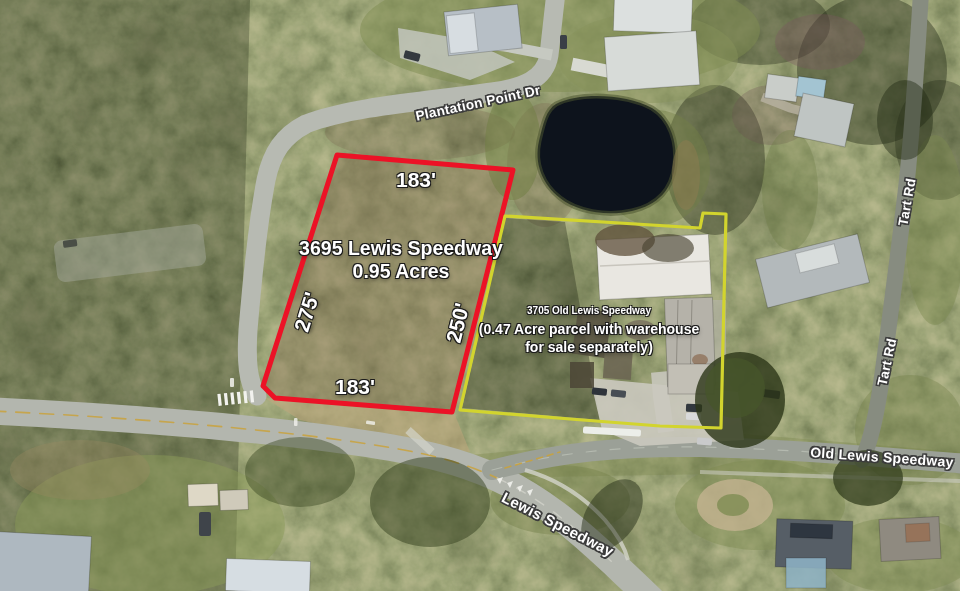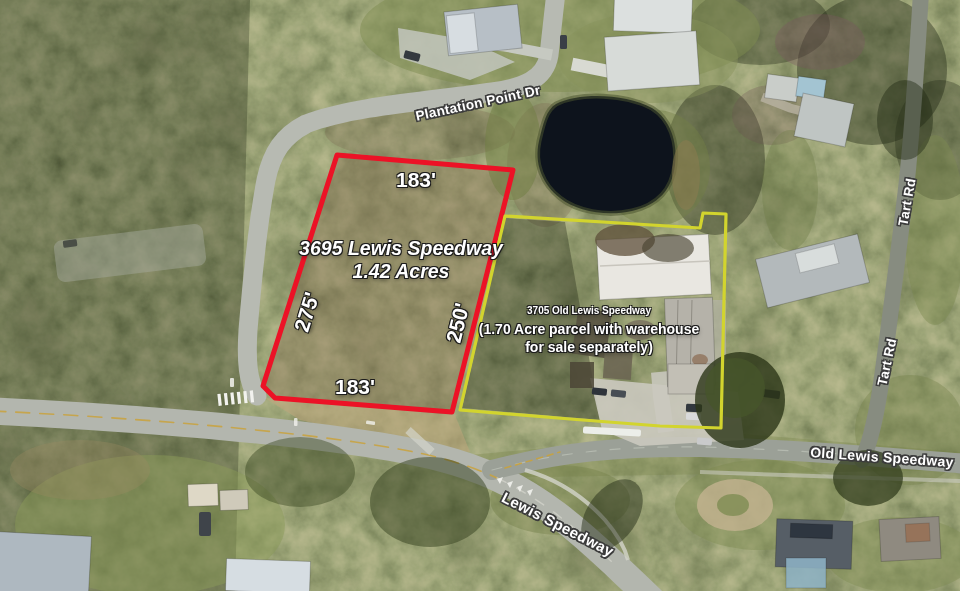--- a/index.html
+++ b/index.html
@@ -221,32 +221,32 @@
     <ellipse cx="300" cy="472" rx="55" ry="35" fill="#3a4722" opacity="0.45"></ellipse>
     <ellipse cx="905" cy="120" rx="28" ry="40" fill="#222a14" opacity="0.45"></ellipse>
   </g>
 
   <polygon points="337,155 513,170 452,412 275,398 263,386" fill="none" stroke-width="5" stroke-linejoin="round" stroke="#ec1226"></polygon>
   <polygon points="505,216 700,228 703,213 726,214 721,428 660,426 570,419 460,410" fill="none" stroke-width="3.2" stroke-linejoin="round" stroke="#d2d42e"></polygon>
 </svg>
 
 <div class="labels">
 
-  <div class="lbl annot-lbl parcel-title" style="left:401px;top:260px;font-style:italic;">
+  <div class="lbl annot-lbl parcel-title" style="left:401px;top:260px;">
     <div>3695 Lewis Speedway</div>
-    <div>1.42 Acres</div>
+    <div>0.95 Acres</div>
   </div>
   <div class="lbl annot-lbl dim" style="left:416px;top:180px;">183'</div>
   <div class="lbl annot-lbl dim" style="left:355px;top:387px;">183'</div>
   <div class="lbl annot-lbl dim" style="left:307px;top:312px;transform:translate(-50%,-50%) rotate(-73deg);">275'</div>
   <div class="lbl annot-lbl dim" style="left:458px;top:323px;transform:translate(-50%,-50%) rotate(-76deg);">250'</div>
 
   <div class="lbl annot-lbl parcel-note" style="left:589px;top:329px;">
     <div style="font-size:10px;">3705 Old Lewis Speedway</div>
-    <div>(1.70 Acre parcel with warehouse</div>
+    <div>(0.47 Acre parcel with warehouse</div>
     <div>for sale separately)</div>
   </div>
 
   <div class="lbl road-lbl" style="left:478px;top:103px;transform:translate(-50%,-50%) rotate(-12deg);">Plantation Point Dr</div>
   <div class="lbl road-lbl" style="left:907px;top:202px;transform:translate(-50%,-50%) rotate(-80deg);">Tart Rd</div>
   <div class="lbl road-lbl" style="left:887px;top:362px;transform:translate(-50%,-50%) rotate(-78deg);">Tart Rd</div>
   <div class="lbl road-lbl" style="left:882px;top:457px;font-size:14px;transform:translate(-50%,-50%) rotate(4deg);">Old Lewis Speedway</div>
   <div class="lbl road-lbl" style="left:558px;top:524px;font-size:15px;transform:translate(-50%,-50%) rotate(27deg);">Lewis Speedway</div>
 </div>
 

